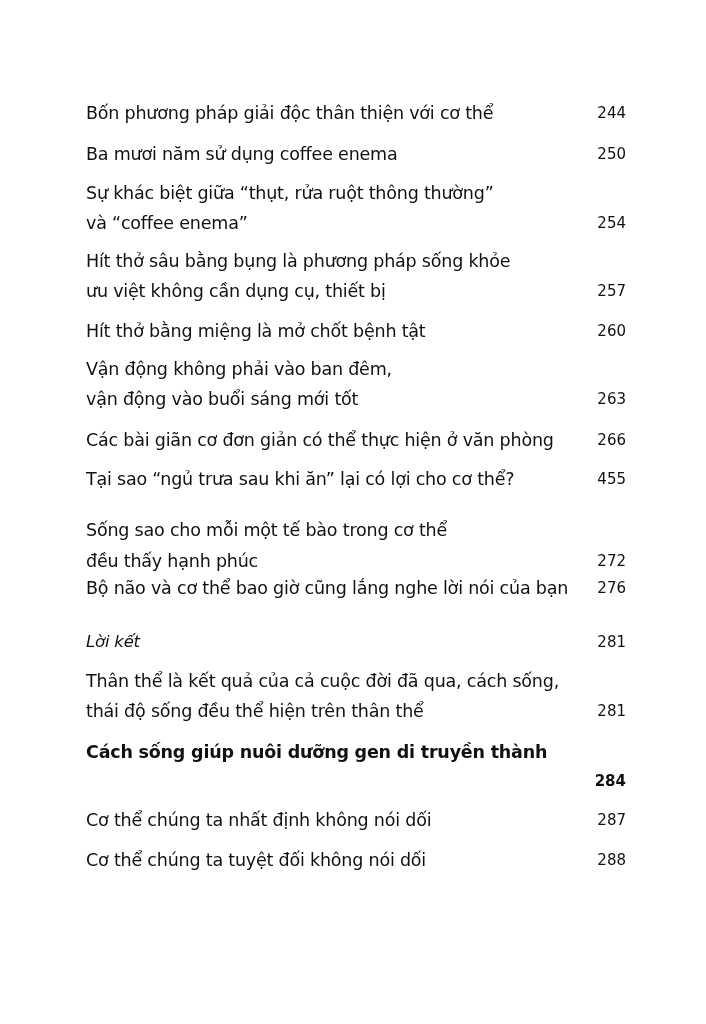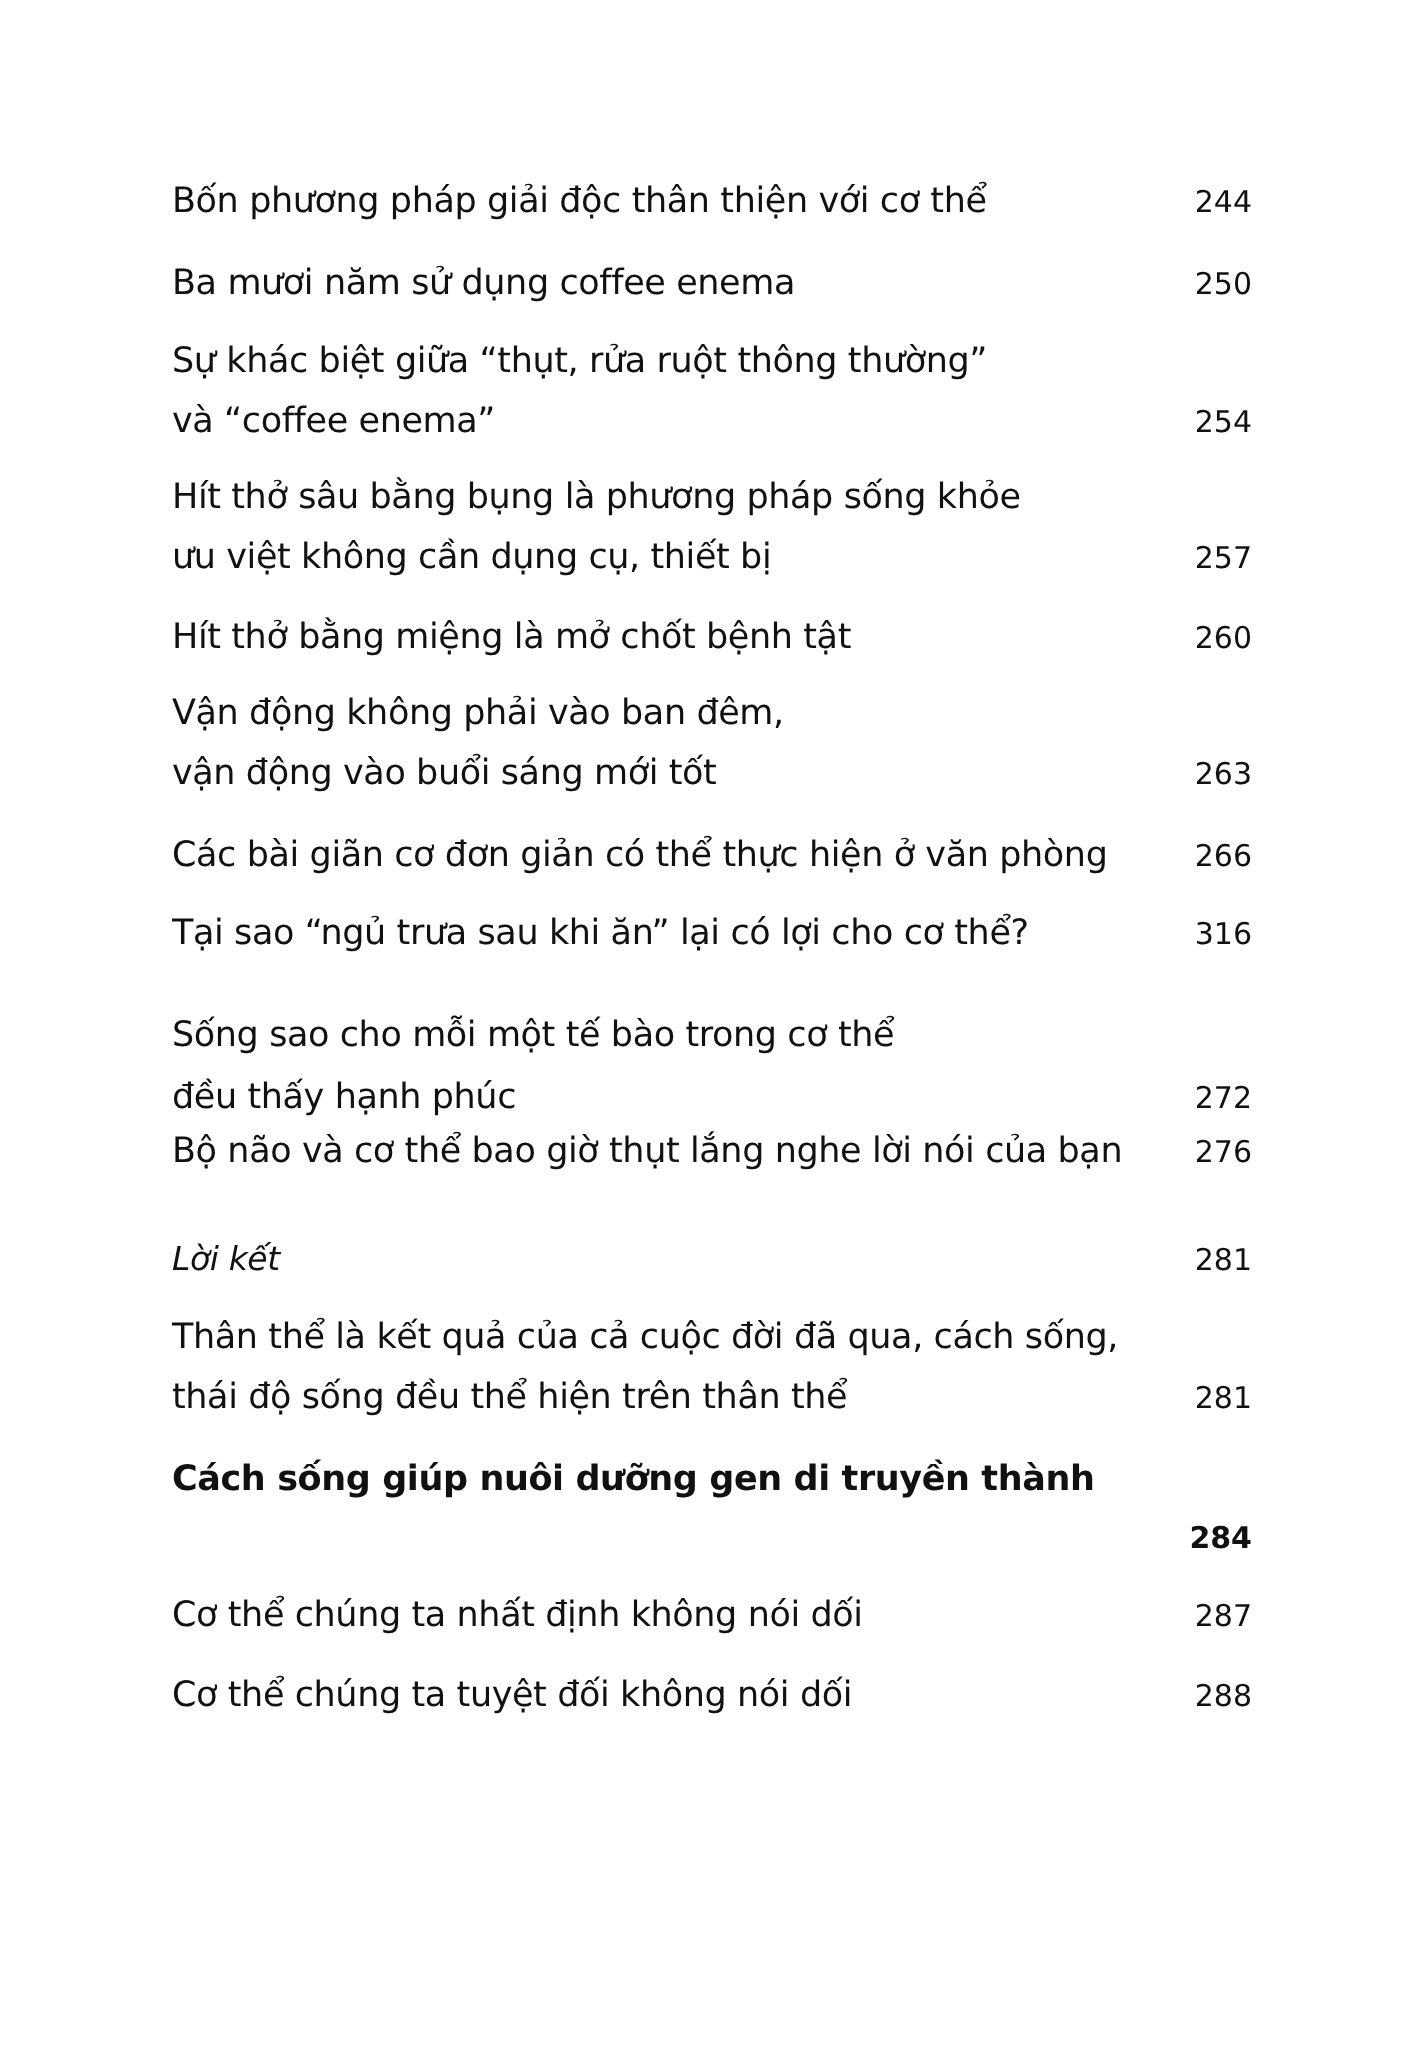--- a/index.html
+++ b/index.html
@@ -4,21 +4,21 @@
 <style>
   html, body { margin: 0; padding: 0; }
   body {
     width: 706px; height: 1024px;
     background: #ffffff;
     position: relative;
     overflow: hidden;
     font-family: "DejaVu Sans", "Liberation Sans", sans-serif;
     color: #111111;
   }
-  .toc { position: absolute; left: 0; top: 0; width: 706px; height: 800px; }
+  .toc { position: absolute; left: 0; top: 12px; width: 706px; height: 800px; }
   .entry { position: absolute; left: 86px; width: 540px; }
   .line {
     position: absolute; left: 0;
     font-size: 17.5px; line-height: 30px; height: 30px;
     white-space: nowrap; letter-spacing: -0.2px;
   }
   .page {
     position: absolute; right: 0;
     font-size: 15px; line-height: 30px; height: 30px;
     text-align: right; width: 50px;
@@ -63,31 +63,31 @@
     <div class="page" style="top:30px">263</div>
   </div>
 
   <div class="entry" style="top:413px;height:30px;">
     <div class="line" style="top:0">Các bài giãn cơ đơn giản có thể thực hiện ở văn phòng</div>
     <div class="page" style="top:0">266</div>
   </div>
 
   <div class="entry" style="top:452px;height:30px;">
     <div class="line" style="top:0">Tại sao “ngủ trưa sau khi ăn” lại có lợi cho cơ thể?</div>
-    <div class="page" style="top:0">316</div>
+    <div class="page" style="top:0">455</div>
   </div>
 
   <div class="entry" style="top:491px;height:60px;margin-top:12px;">
     <div class="line" style="top:0">Sống sao cho mỗi một tế bào trong cơ thể</div>
     <div class="line" style="top:31px">đều thấy hạnh phúc</div>
     <div class="page" style="top:31px">272</div>
   </div>
 
   <div class="entry" style="top:561px;height:30px;">
-    <div class="line" style="top:0">Bộ não và cơ thể bao giờ thụt lắng nghe lời nói của bạn</div>
+    <div class="line" style="top:0">Bộ não và cơ thể bao giờ cũng lắng nghe lời nói của bạn</div>
     <div class="page" style="top:0">276</div>
   </div>
 
   <div class="entry" style="top:615px;height:30px;">
     <div class="line italic" style="top:0">Lời kết</div>
     <div class="page" style="top:0">281</div>
   </div>
 
   <div class="entry" style="top:654px;height:60px;">
     <div class="line" style="top:0">Thân thể là kết quả của cả cuộc đời đã qua, cách sống,</div>

